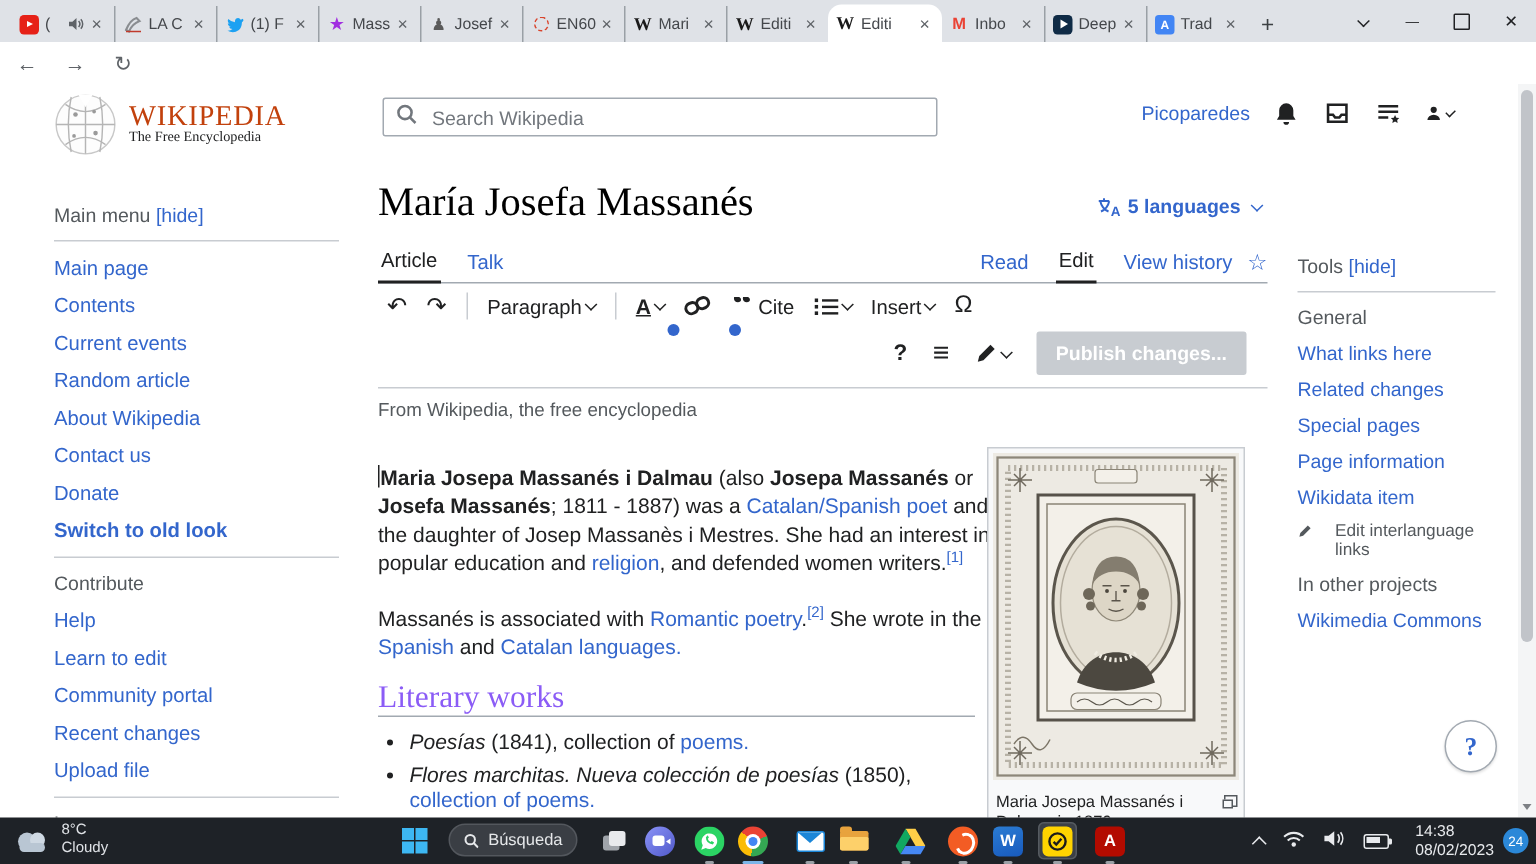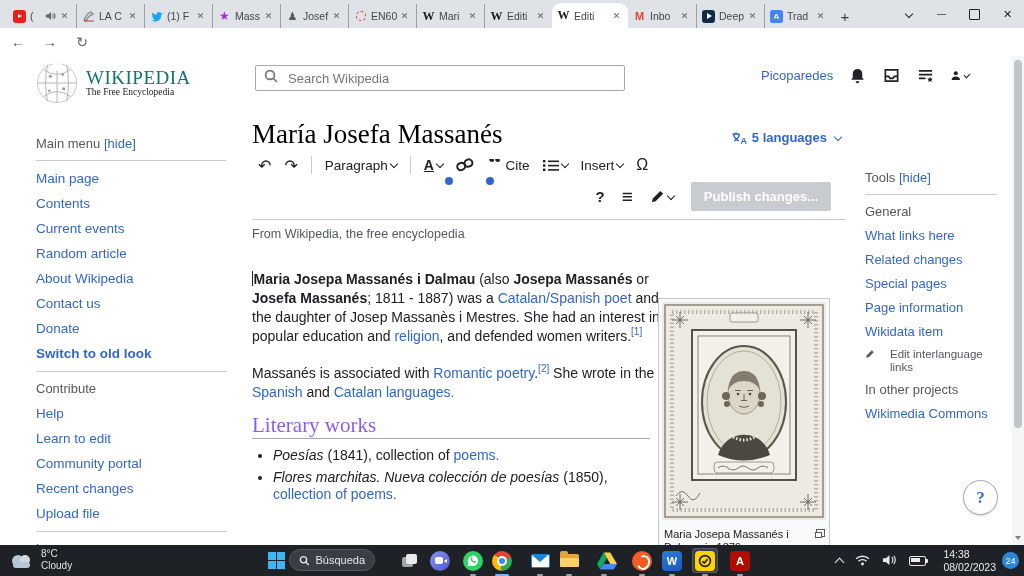--- a/index.html
+++ b/index.html
@@ -51,21 +51,21 @@
   #urlicons{position:absolute;right:6px;top:30px;display:flex;align-items:center;gap:9px;}
   .uic{width:18px;height:18px;display:flex;align-items:center;justify-content:center;position:relative;color:#5f6368;}
   .ext10{width:14px;height:14px;background:#c5221f;border-radius:3px;}
   .avatar{width:17px;height:17px;border-radius:50%;background:radial-gradient(circle at 35% 35%,#8b949e,#2f3844);}
   .dots::before{content:"⋮";font-size:14px;color:#5f6368;}
   
   #viewport{position:absolute;left:0;top:56px;width:1024px;height:489px;background:#fff;overflow:hidden;}
   .wl{color:#3366cc;text-decoration:none;cursor:pointer;}
   
   #wikilogo{position:absolute;left:36px;top:6px;display:flex;align-items:center;gap:8px;}
-  #wordmark{font-family:"Liberation Serif",serif;font-size:19px;letter-spacing:.5px;color:#0f766e;line-height:18px;}
+  #wordmark{font-family:"Liberation Serif",serif;font-size:19px;letter-spacing:.5px;color:#c2410c;line-height:18px;}
   #tagline{font-family:"Liberation Serif",serif;font-size:9.5px;color:#202122;}
   #wikisearch{position:absolute;left:255px;top:9px;width:370px;height:26px;border:1px solid #a2a9b1;border-radius:2px;
               box-sizing:border-box;display:flex;align-items:center;padding:0 8px;gap:8px;background:#fff;}
   #wikisearch input{border:none;outline:none;flex:1;font-size:13px;font-family:"Liberation Sans",sans-serif;color:#15803d;background:transparent;}
   #wikisearch input::placeholder{color:#72777d;}
   #userarea{position:absolute;left:761px;top:10px;display:flex;align-items:center;gap:15px;}
   #username{font-size:13px;}
   .hic{width:19px;height:19px;display:flex;align-items:center;justify-content:center;color:#202122;}
   
   #leftnav{position:absolute;left:36px;top:76px;width:190px;font-size:13.5px;}
@@ -133,21 +133,21 @@
   #vscroll{position:absolute;right:0;top:0;width:12px;height:489px;background:#f4f5f6;}
   #vthumb{position:absolute;left:2px;top:4px;width:8px;height:368px;background:#c1c4c9;border-radius:4px;}
   #vscroll .sarrow{position:absolute;left:3px;bottom:5px;border-left:3px solid transparent;border-right:3px solid transparent;border-top:4px solid #808archive3;}
   #vscroll .down{border-top:4px solid #7d8085;}
   
   #taskbar{position:absolute;left:0;top:545px;width:1024px;height:31px;background:#1e2227;}
   #weather{position:absolute;left:8px;top:3px;display:flex;align-items:center;gap:7px;color:#dfe2e6;}
   #weather .wtxt{font-size:10px;line-height:12px;}
   #startbtn{position:absolute;left:268px;top:7px;width:17px;height:17px;display:grid;grid-template-columns:8px 8px;gap:1.4px;}
   #startbtn span{background:#3db7f2;width:8px;height:8px;}
-  #tbsearch{position:absolute;left:289px;top:4px;width:86px;height:22px;border-radius:12px;background:#3a3e44;
+  #tbsearch{position:absolute;left:299px;top:4px;width:86px;height:22px;border-radius:12px;background:#3a3e44;
             border:1px solid #53575d;box-sizing:border-box;display:flex;align-items:center;gap:6px;padding:0 9px;
             color:#e6e8ea;font-size:11px;}
   .tbicon{position:absolute;top:3px;width:26px;height:25px;display:flex;align-items:center;justify-content:center;}
   .tbicon.focused{background:#3b4046;border-radius:4px;box-shadow:inset 0 0 0 1px #565b61;}
   .ind{position:absolute;top:28.5px;width:6px;height:2.5px;border-radius:2px;background:#9aa0a6;}
   .ind.active{width:14px;background:#7cb5e8;}
   .ic-taskview{position:relative;width:16px;height:14px;}
   .ic-taskview::before{content:"";position:absolute;left:0;top:3px;width:11px;height:10px;background:#9fa4aa;border-radius:2px;}
   .ic-taskview::after{content:"";position:absolute;left:4px;top:0;width:11px;height:10px;background:#e8eaed;border-radius:2px;}
   .ic-chat{width:20px;height:20px;border-radius:50%;background:linear-gradient(135deg,#8b93f8,#5059c9);position:relative;}
@@ -418,20 +418,30 @@
       <svg width="16" height="14" viewBox="0 0 16 14">
         <g stroke="#3366cc" stroke-width="1.3" fill="none">
             <path d="M1.5 3 h7 M5 1.2 V3 M2.5 3 q1 5 5.5 7 M8.5 3 q-1 5 -5.5 7"></path>
           </g>
         <text x="9.5" y="13" font-size="9" font-weight="bold" fill="#3366cc" font-family="Liberation Sans, sans-serif">A</text>
       </svg>
       <span>5 languages</span>
       <span class="chev"></span>
     </div>
 
+    <div id="pagetabs">
+      <span class="ptab selected">Article</span>
+      <span class="ptab wl">Talk</span>
+      <span class="rgt">
+        <span class="ptab wl">Read</span>
+        <span class="ptab selected">Edit</span>
+        <span class="ptab wl" style="margin-right:4px">View history</span>
+        <span class="watchstar"></span>
+      </span>
+    </div>
 
     <div id="vetoolbar1">
       <span class="tico i-undo"></span>
       <span class="tico i-redo"></span>
       <span class="tsep"></span>
       <span class="tico">
         <span>Paragraph</span>
           <span class="chev"></span>
       </span>
       <span class="tsep"></span>

